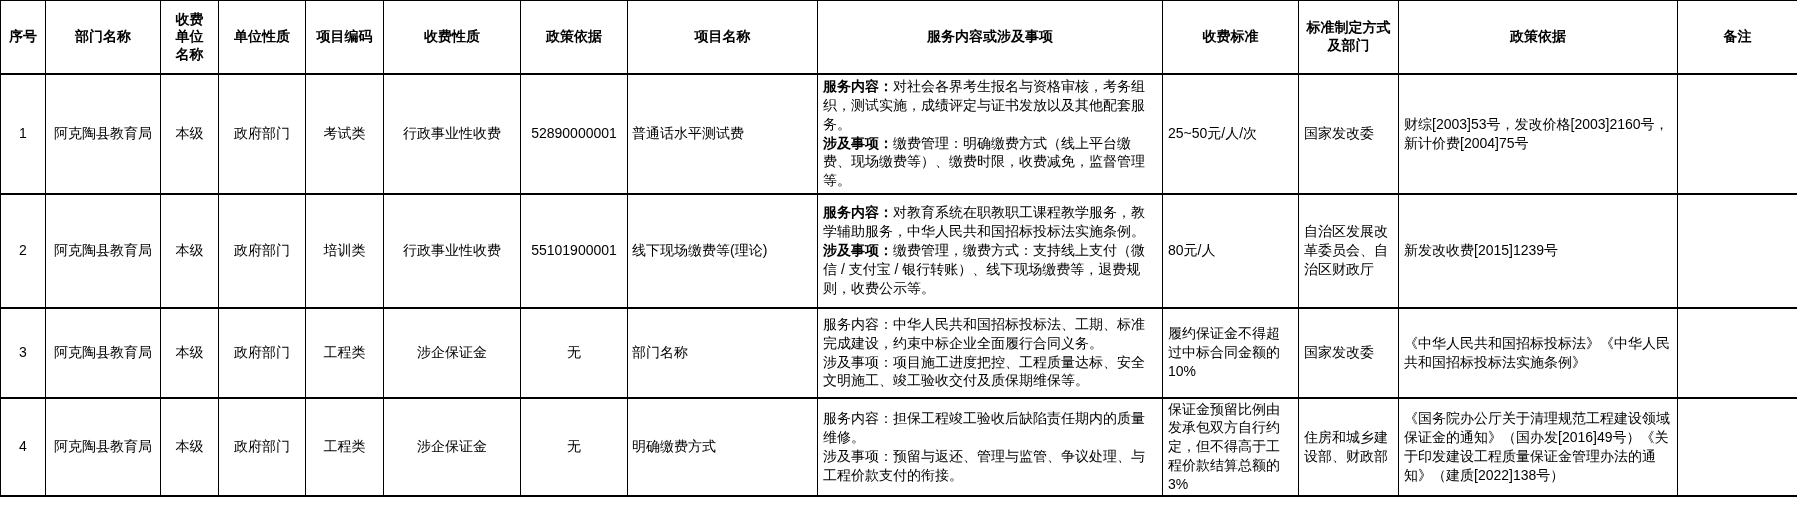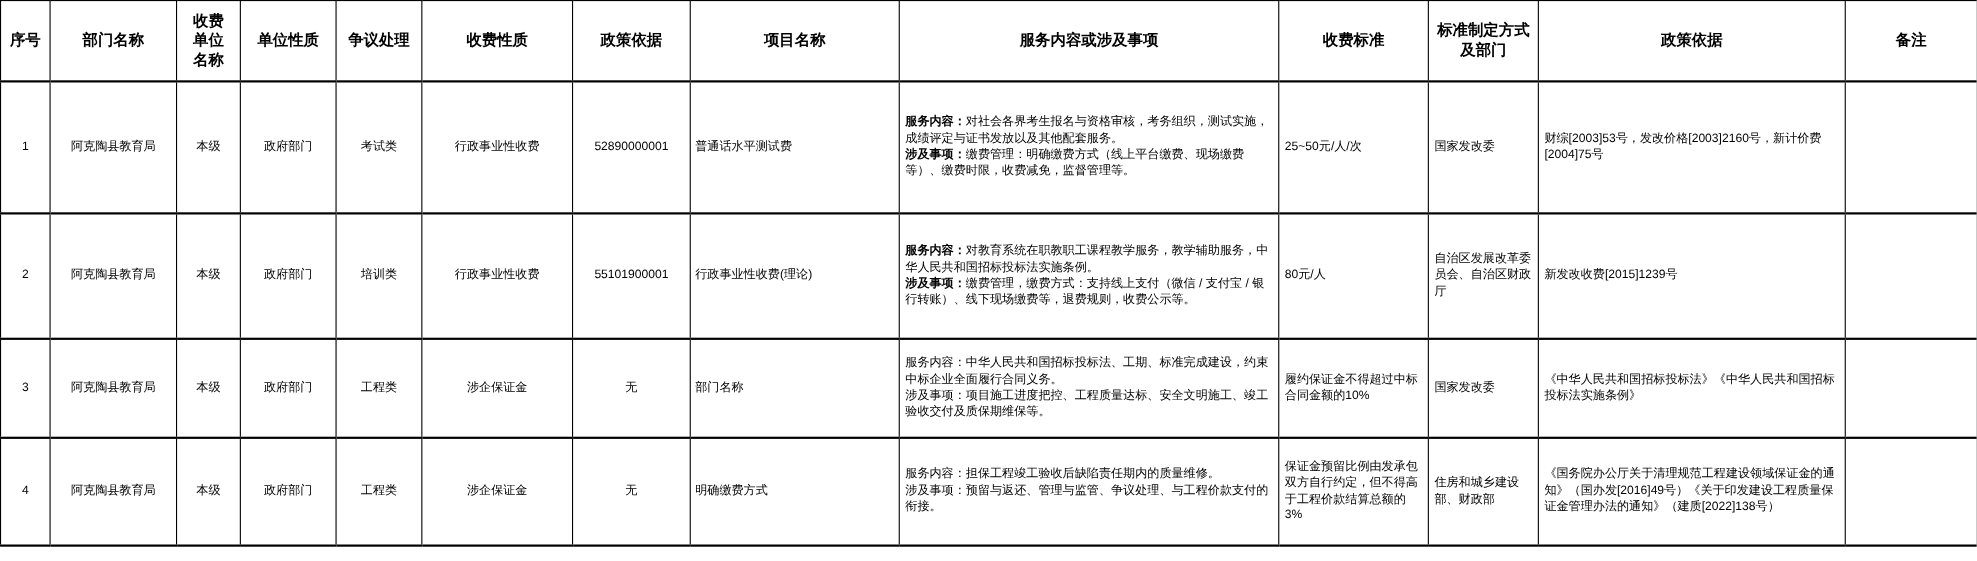--- a/index.html
+++ b/index.html
@@ -22,21 +22,21 @@
   }
   th{
     font-size:14px;
     font-weight:bold;
     text-align:center;
     white-space:pre-line;
     line-height:1.25;
     padding:1px 2px;
   }
   td{
-    font-size:11px;
+    font-size:14px;
     line-height:1.35;
   }
   .ctr{text-align:center;}
   .lft{text-align:left;}
   .c-svc{padding:2px 5px;}
   .c-std{padding:1px 5px;}
   .lbl{font-weight:normal;}
   .lbl.b{font-weight:bold;}
   tr.r-head{height:73px;}
   tr.r1{height:120px;}
@@ -65,21 +65,21 @@
   </colgroup>
 
   <tbody>
       <tr class="r-head">
     <th>序号</th>
     <th>部门名称</th>
     <th>收费
 单位
 名称</th>
     <th>单位性质</th>
-    <th>争议处理</th>
+    <th>项目编码</th>
     <th>收费性质</th>
     <th>政策依据</th>
     <th>项目名称</th>
     <th>服务内容或涉及事项</th>
     <th>收费标准</th>
     <th>标准制定方式
 及部门</th>
     <th>政策依据</th>
     <th>备注</th>
   </tr>
@@ -104,21 +104,21 @@
   </tr>
 
   <tr class="r2">
     <td class="ctr">2</td>
     <td class="ctr">阿克陶县教育局</td>
     <td class="ctr">本级</td>
     <td class="ctr">政府部门</td>
     <td class="ctr">培训类</td>
     <td class="ctr">行政事业性收费</td>
     <td class="ctr">55101900001</td>
-    <td class="lft">行政事业性收费(理论)</td>
+    <td class="lft">线下现场缴费等(理论)</td>
     <td class="lft c-svc">
       <div><span class="lbl b">服务内容：</span><span>对教育系统在职教职工课程教学服务，教学辅助服务，中华人民共和国招标投标法实施条例。</span></div>
       <div><span class="lbl b">涉及事项：</span><span>缴费管理，缴费方式：支持线上支付（微信 / 支付宝 / 银行转账）、线下现场缴费等，退费规则，收费公示等。</span></div>
     </td>
     <td class="lft c-std">80元/人</td>
     <td class="lft c-std">自治区发展改革委员会、自治区财政厅</td>
     <td class="lft c-std">新发改收费[2015]1239号</td>
     <td class="ctr"></td>
   </tr>
 

